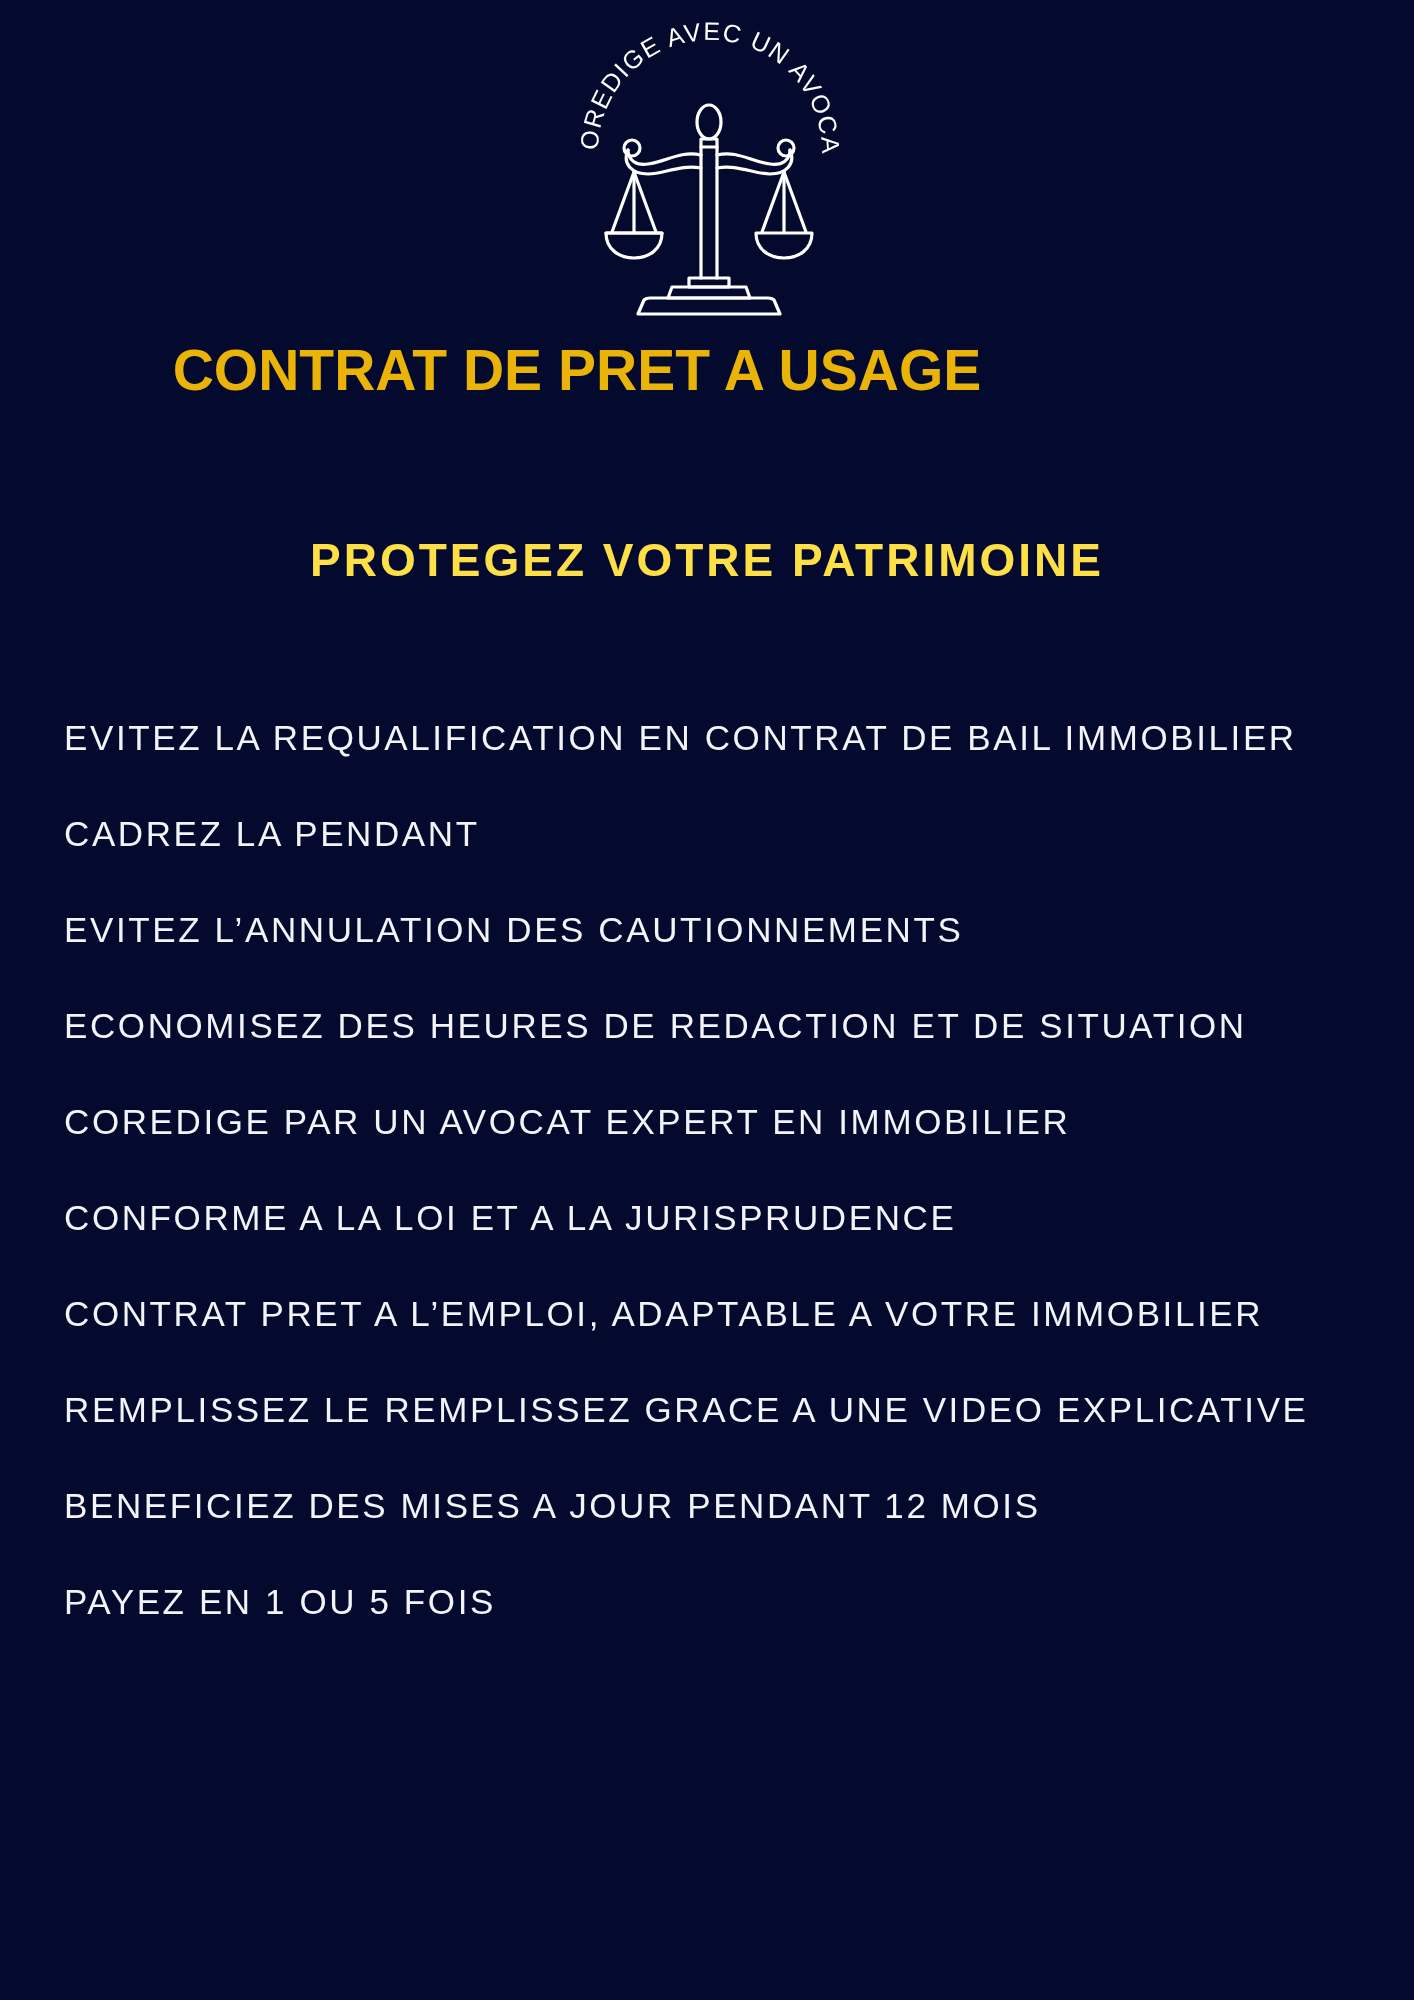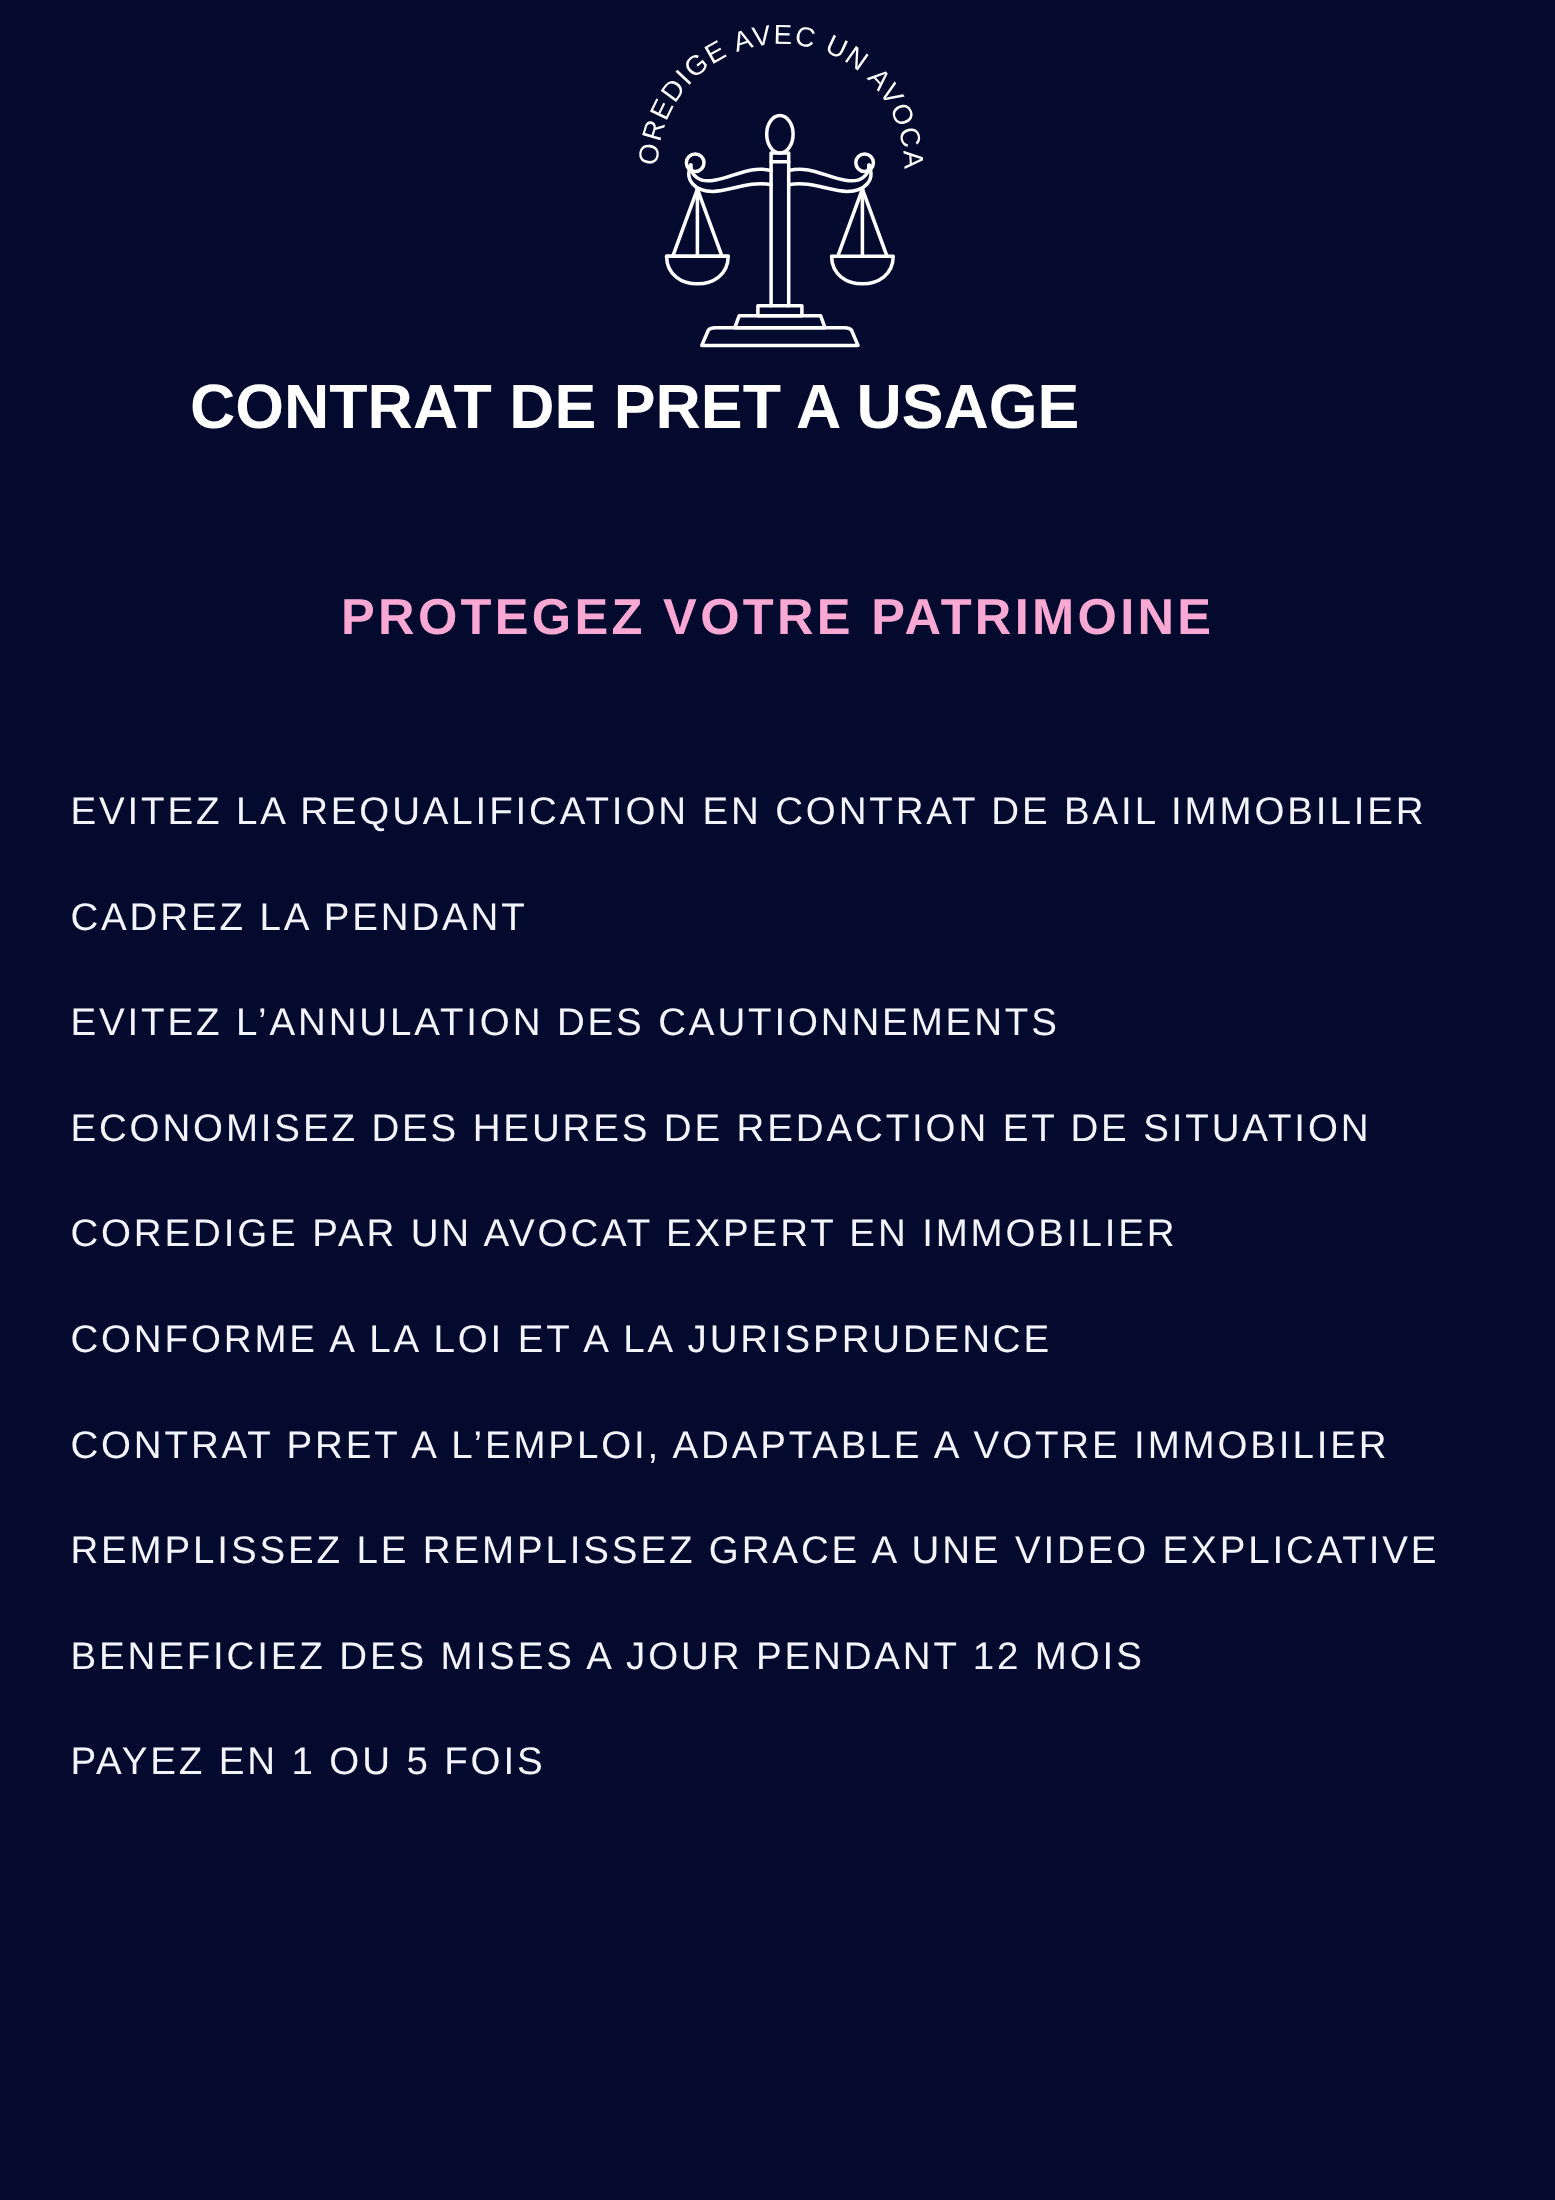--- a/index.html
+++ b/index.html
@@ -30,34 +30,34 @@
     .title {
       position: absolute;
       left: 0;
       width: 1154px;
       top: 334px;
       text-align: center;
       font-weight: bold;
       font-size: 57px;
       line-height: 72px;
       letter-spacing: 0px;
-      color: #ffffff;
+      color: #eab308;
       transform: scaleY(1.0);
     }
     .subtitle {
       position: absolute;
       left: 0;
       width: 1414px;
       top: 530px;
       text-align: center;
       font-weight: bold;
       font-size: 46px;
       line-height: 60px;
       letter-spacing: 3px;
-      color: #f9a8d4;
+      color: #fde047;
     }
     .benefits {
       position: absolute;
       left: 48px;
       top: 702px;
       margin: 16px;
       padding: 0;
       list-style: none;
     }
     .benefit {

